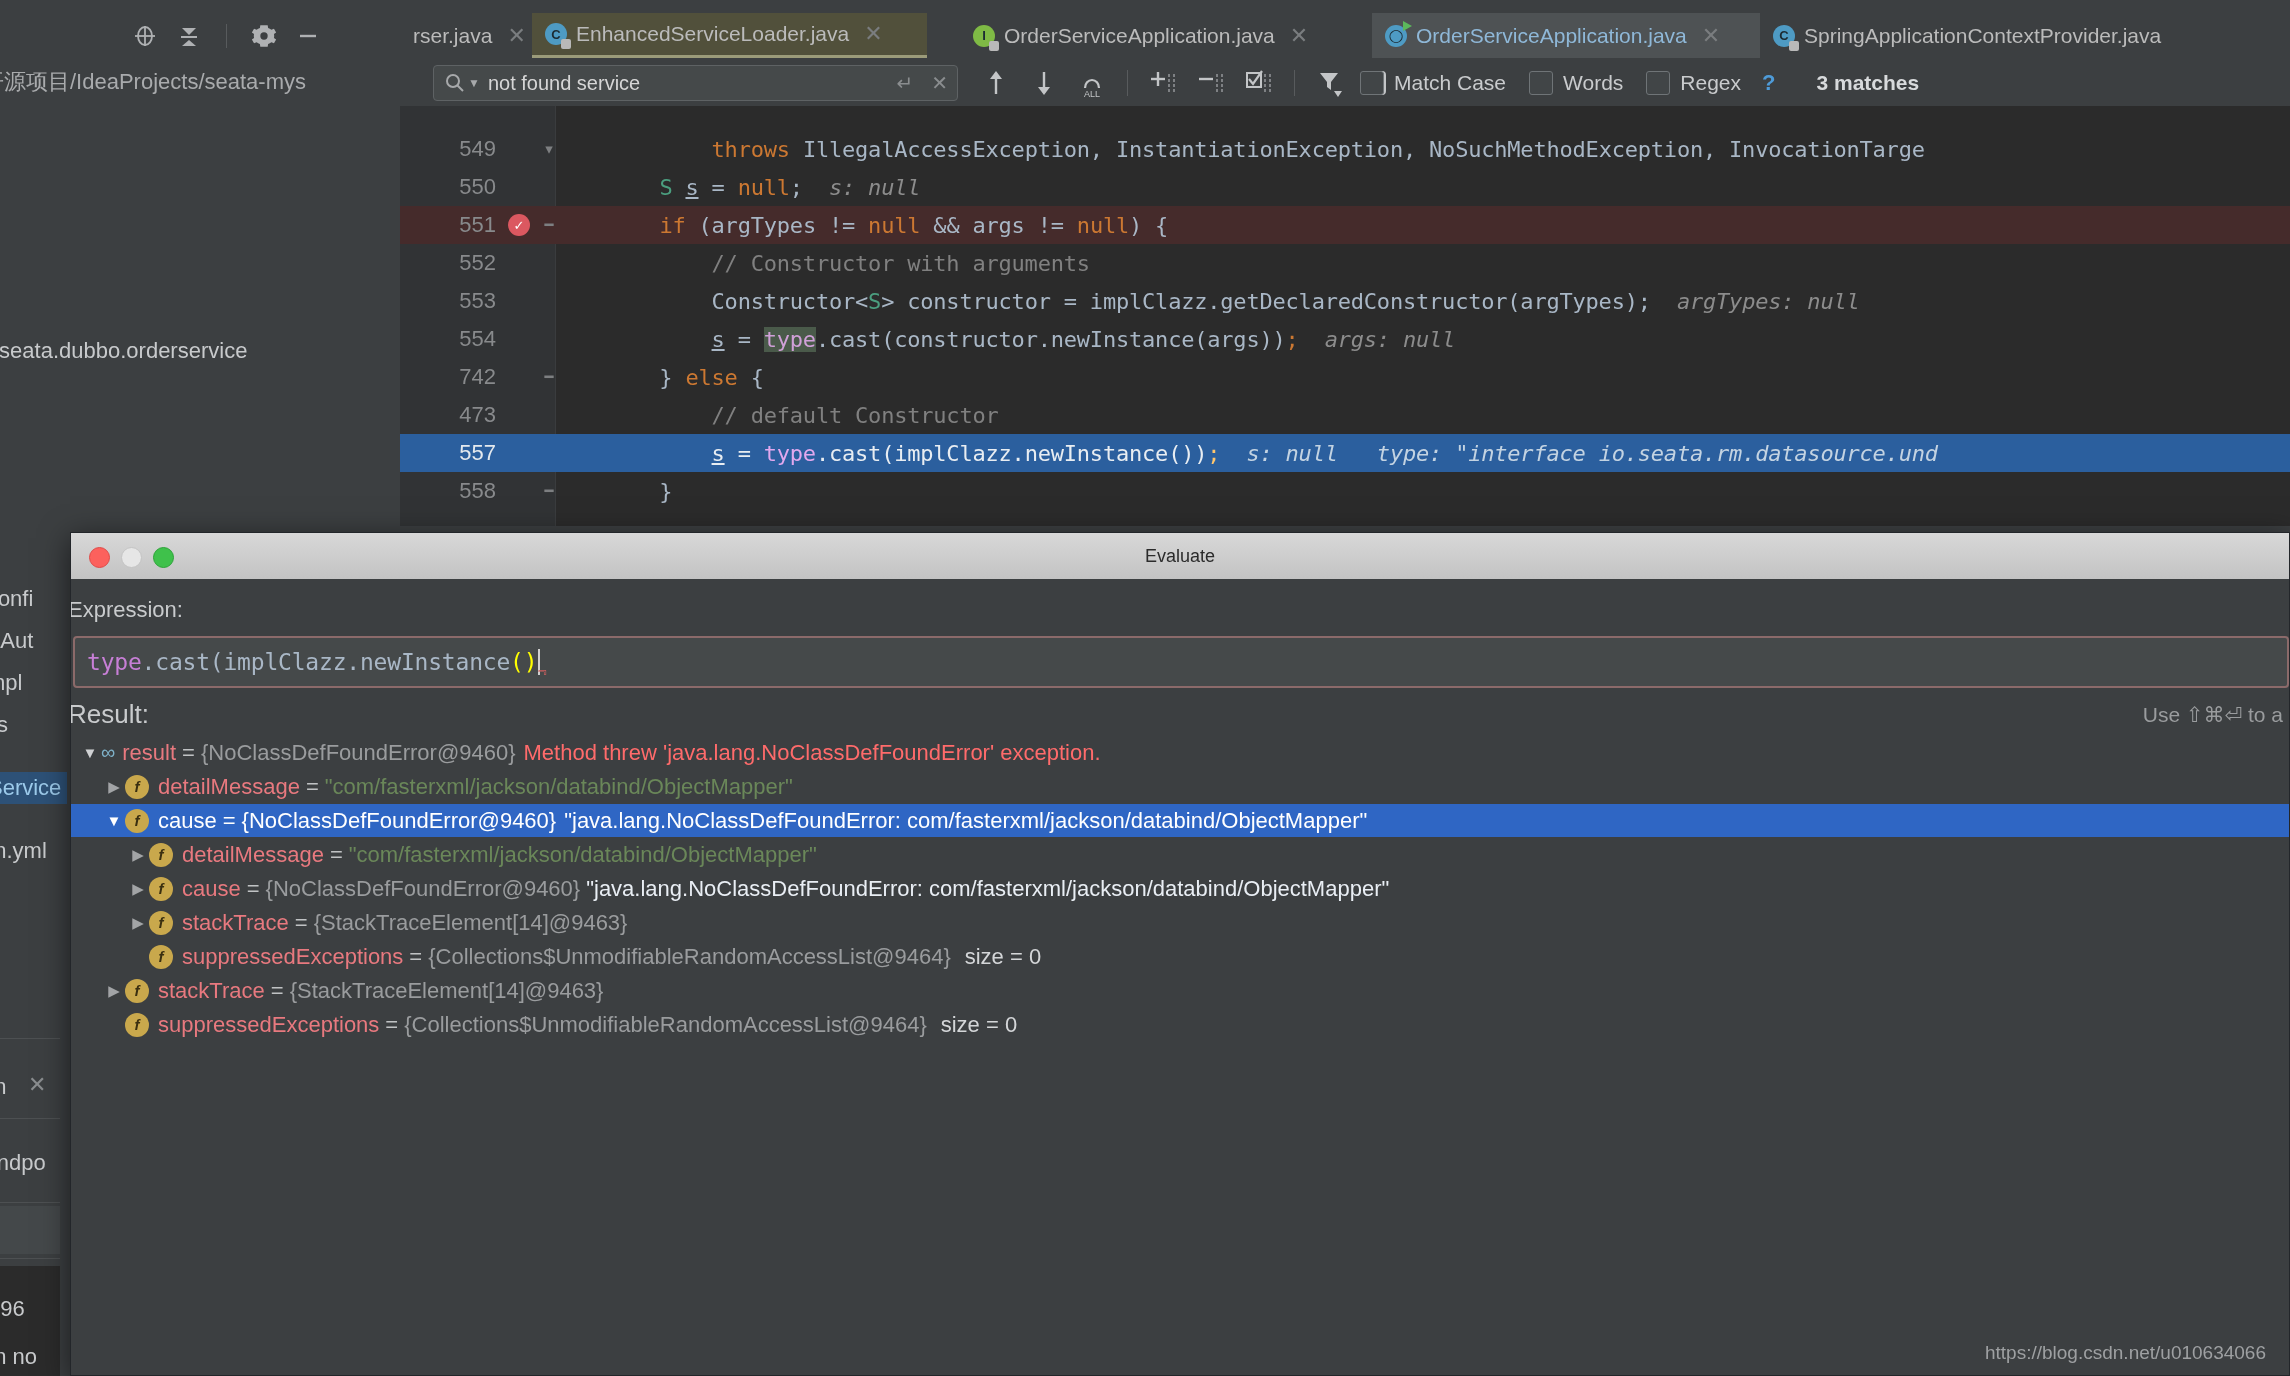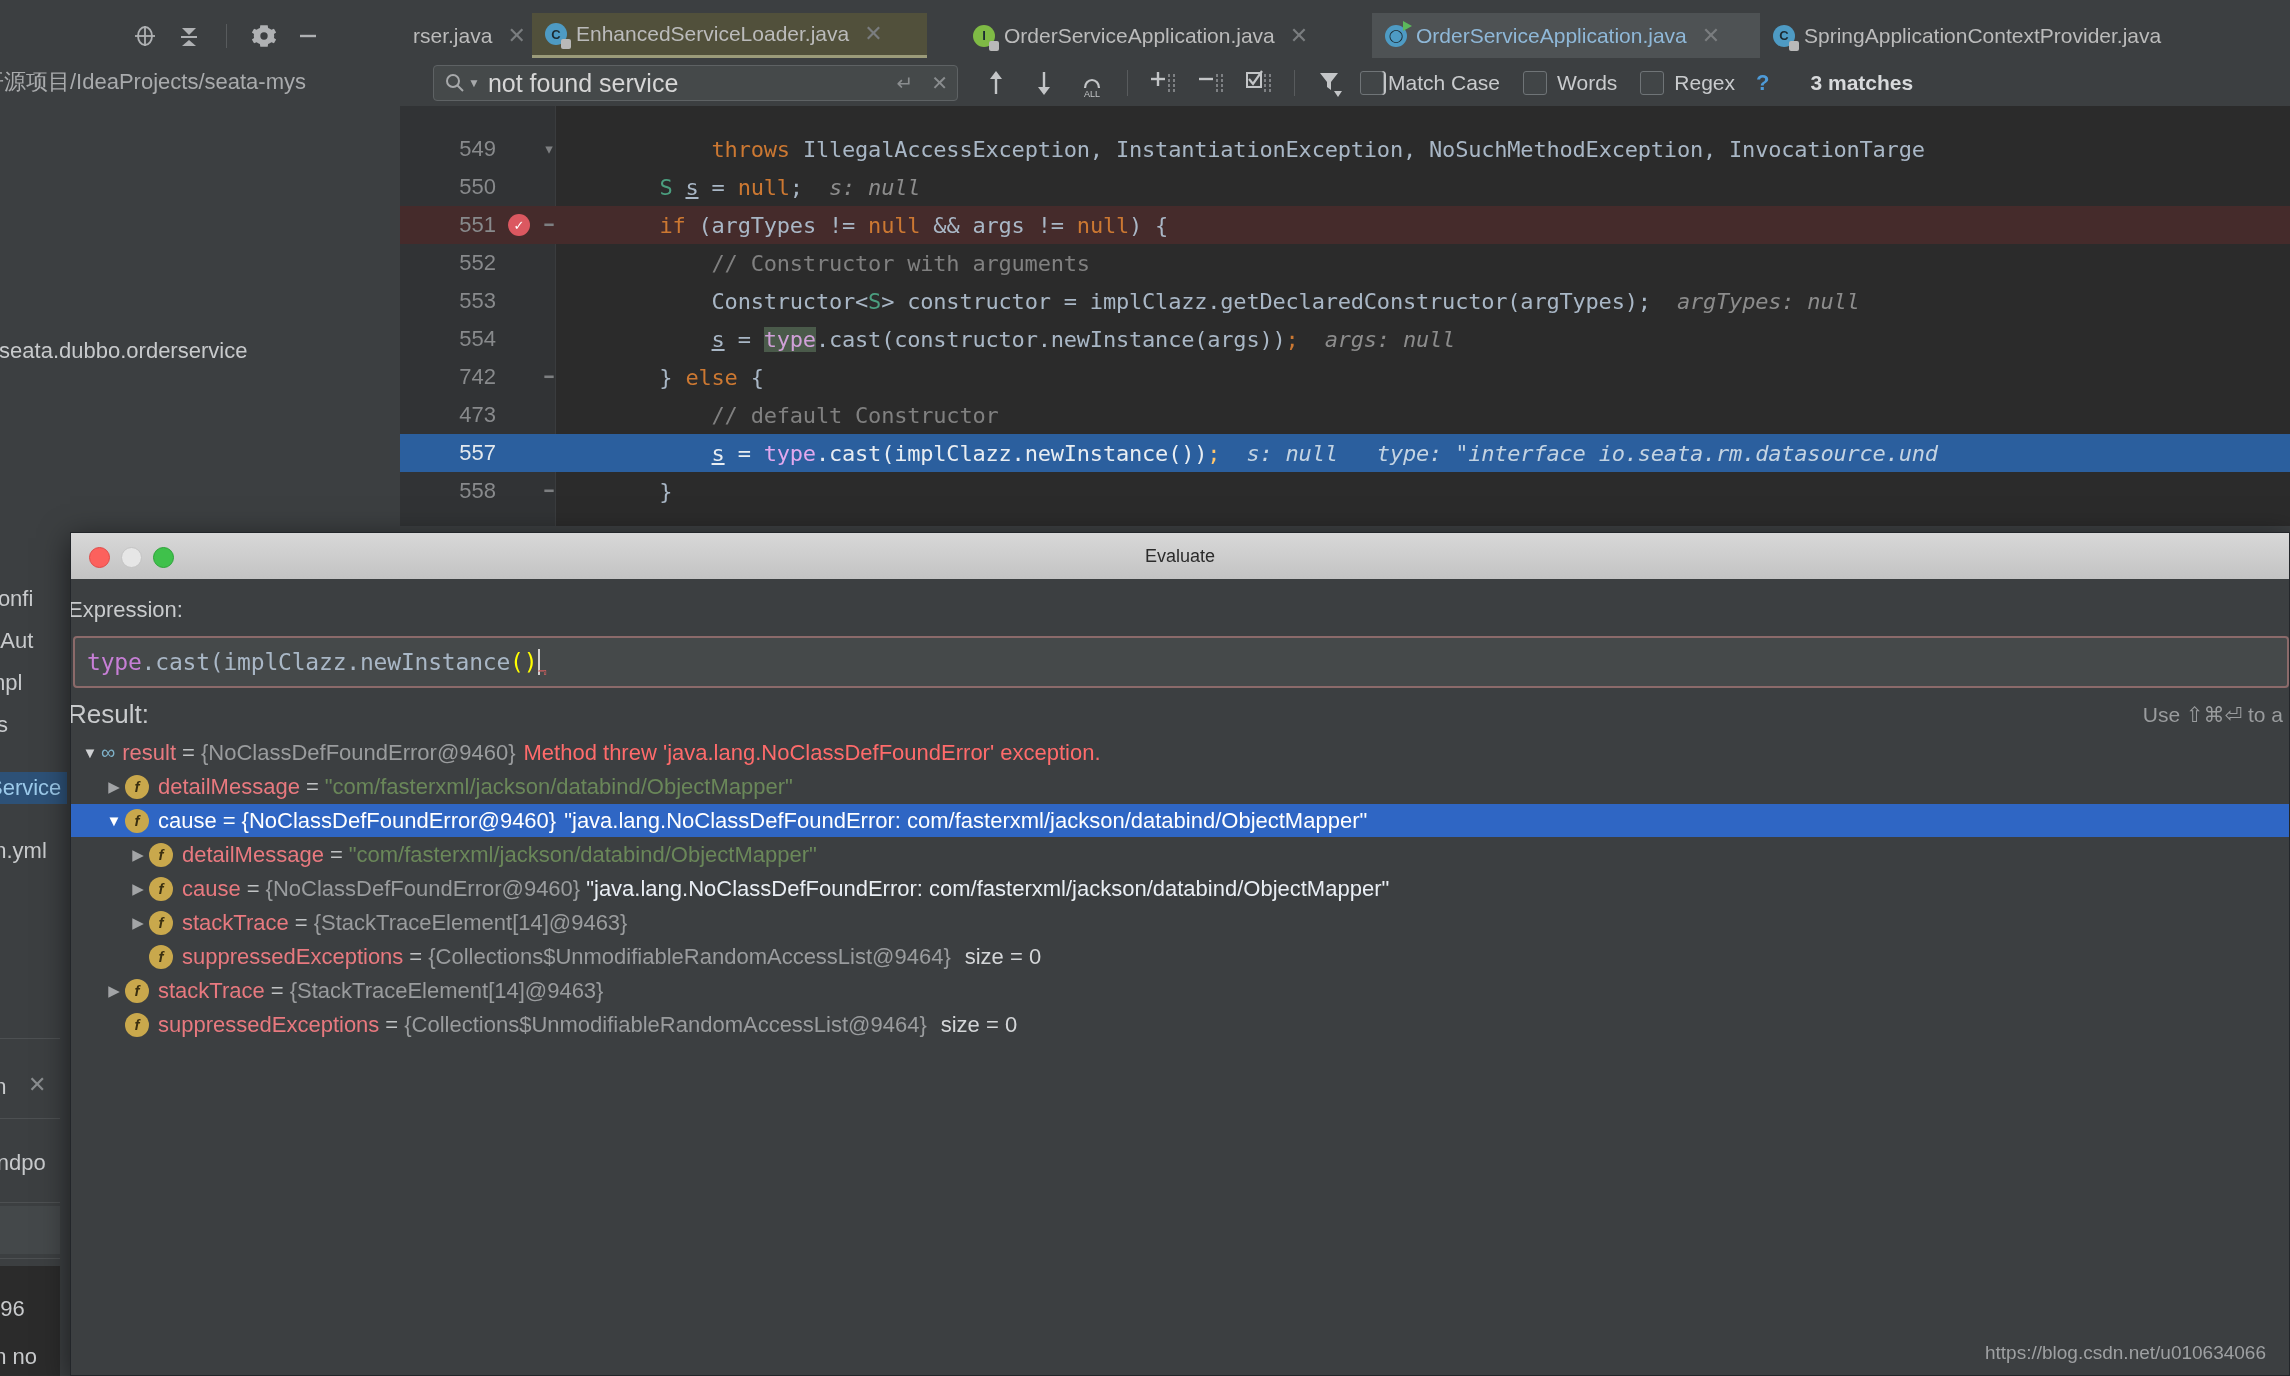--- a/index.html
+++ b/index.html
@@ -36,21 +36,21 @@
   .ficon .runarrow{position:absolute;right:-5px;top:-4px;width:0;height:0;
       border-left:9px solid #5cb85c;border-top:5px solid transparent;border-bottom:5px solid transparent;}
 
   
   #findbar{position:absolute;left:0;top:58px;width:2290px;height:48px;background:#3c3f41;}
   #project-path{position:absolute;left:-18px;top:58px;width:430px;height:48px;
       display:flex;align-items:center;font-size:22px;color:#a9abad;background:#3c3f41;}
   #searchbox{position:absolute;left:433px;top:7px;width:525px;height:36px;background:#45494a;
       border:1px solid #5e6264;border-radius:4px;box-sizing:border-box;display:flex;align-items:center;}
   #searchbox .sq{margin:0 6px 0 10px;color:#a7a9ab;display:flex;align-items:center;}
-  #search-input-text{flex:1;color:#d6d6d6;font-size:25px;}
+  #search-input-text{flex:1;color:#d6d6d6;font-size:20px;}
   #searchbox .sbtn{color:#8a8d8f;padding:0 9px;font-size:20px;}
   #find-actions{position:absolute;left:975px;top:7px;height:36px;display:flex;align-items:center;gap:6px;}
   .fbtn{width:42px;height:36px;display:flex;align-items:center;justify-content:center;color:#c3c5c7;}
   .fsep{width:1px;height:26px;background:#585b5d;margin:0 8px;}
   #find-opts{position:absolute;left:1360px;top:7px;height:36px;display:flex;align-items:center;gap:13px;}
   .chk{width:22px;height:22px;border:1px solid #6f7477;border-radius:3px;background:#414547;flex:none;}
   .optlbl{color:#c9cbcd;font-size:21px;margin-right:10px;}
   #help-q{color:#4e9bd8;font-size:22px;font-weight:bold;margin-left:-2px;}
   #match-count{margin-left:28px;color:#d8dadc;font-size:21px;font-weight:bold;}
 
@@ -260,21 +260,21 @@
         </svg>
     </div>
     <div class="fbtn">
       <svg width="26" height="30" viewBox="0 0 26 30">
           <rect x="8" y="4" width="12" height="22" rx="3" fill="none" stroke="#c3c5c7" stroke-width="2"></rect>
         </svg>
     </div>
   </div>
 
   <div id="find-opts">
-    <div style="display:flex;align-items:center;gap:4px;">
+    <div style="display:flex;align-items:center;gap:10px;">
       <span class="chk"></span>
       <span class="optlbl">Match Case</span>
     </div>
     <div style="display:flex;align-items:center;gap:10px;">
       <span class="chk"></span>
       <span class="optlbl">Words</span>
     </div>
     <div style="display:flex;align-items:center;gap:10px;">
       <span class="chk"></span>
       <span class="optlbl">Regex</span>

